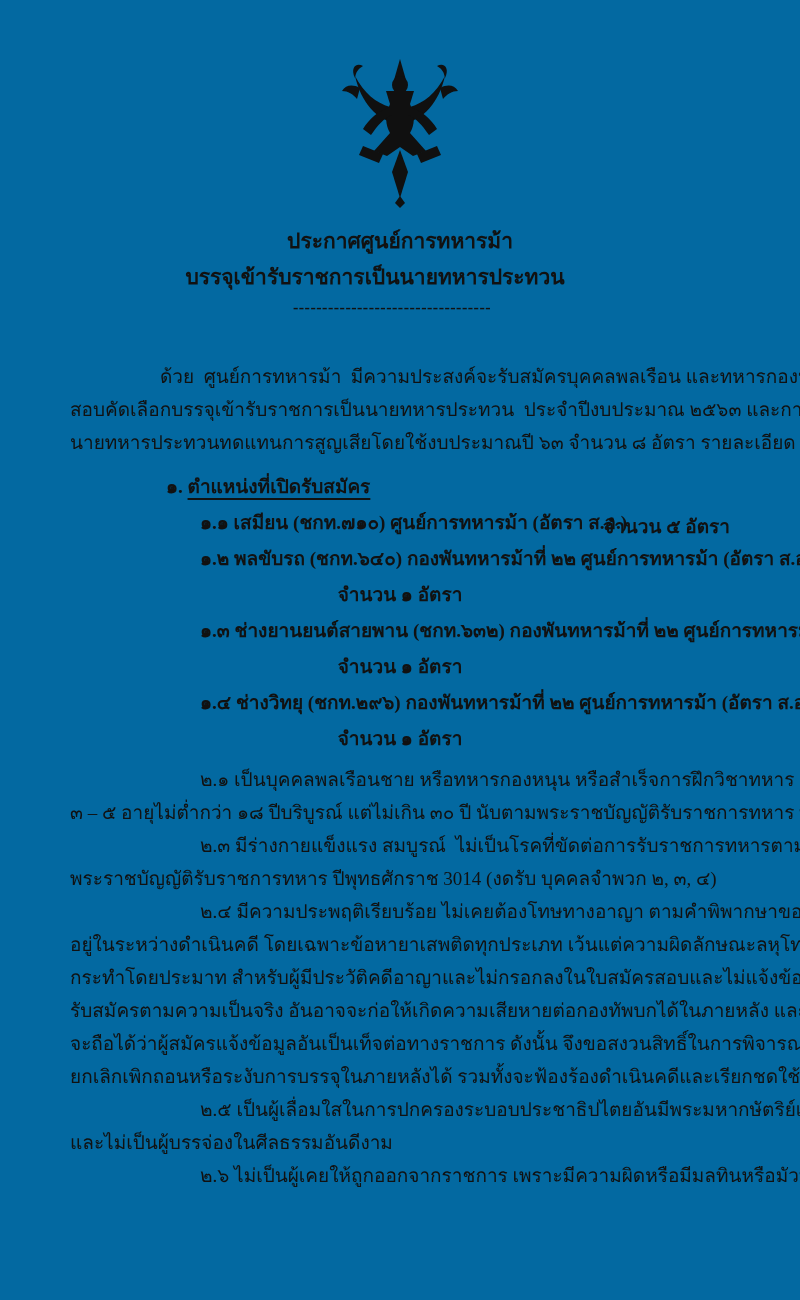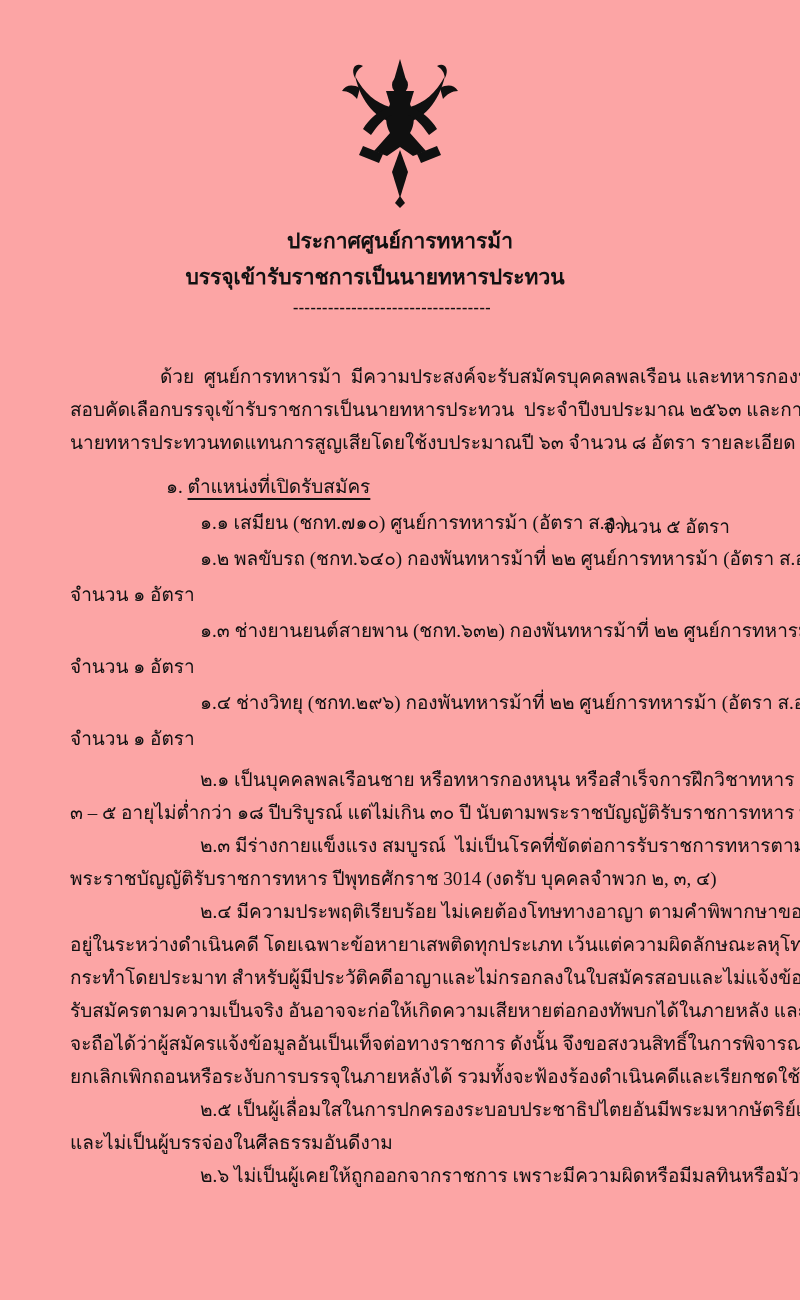--- a/index.html
+++ b/index.html
@@ -1,19 +1,19 @@
 <!DOCTYPE html>
 <html lang="th"><head>
 <meta charset="utf-8">
 <style>
   html,body{margin:0;padding:0;background:#ffffff;}
   .page{
     position:relative;
     width:800px;height:1300px;
-    background:#fca5a5;
+    background:#0369a1;
     overflow:hidden;
     font-family:"Liberation Serif","DejaVu Sans",sans-serif;
     color:#111;
   }
   
   .emblem{
     position:absolute;top:58px;left:50%;
     transform:translateX(-50%);
     width:140px;height:150px;
   }
@@ -31,25 +31,25 @@
     font-size:16px;font-weight:700;letter-spacing:0.5px;
     transform:translateX(-8px);
   }
   
   .body{
     position:absolute;top:360px;left:0;right:0;
     padding:0 55px 0 70px;
     font-size:19px;font-weight:500;
   }
   .row{height:33px;line-height:33px;white-space:pre;}
-  .s1 .row{height:36px;line-height:36px;}
+  .s1 .row{height:36px;line-height:36px;font-weight:bold;}
   .indent-first{padding-left:90px;}
   .indent-item{padding-left:130px;}
   .indent-head{padding-left:96px;}
-  .count-row{text-align:left;padding-right:15px;}
+  .count-row{text-align:center;padding-right:15px;}
   .pos-row{position:relative;}
   .pos-row .count{position:absolute;right:15px;top:4px;}
   .sec-heading .utext{
     text-decoration:underline;
     text-underline-offset:5px;
     text-decoration-thickness:1.5px;
   }
   .section1{margin-top:10px;}
   .section2{margin-top:6px;}
 </style>

